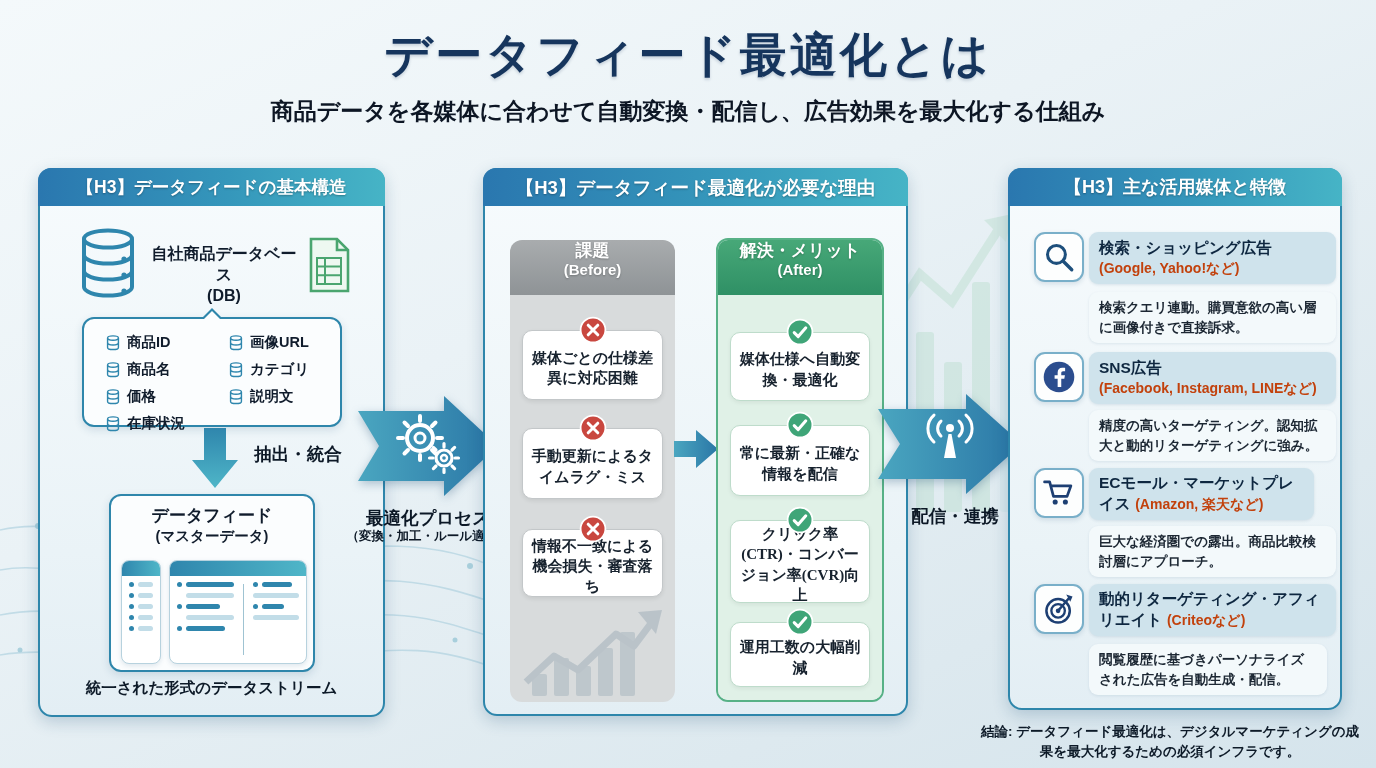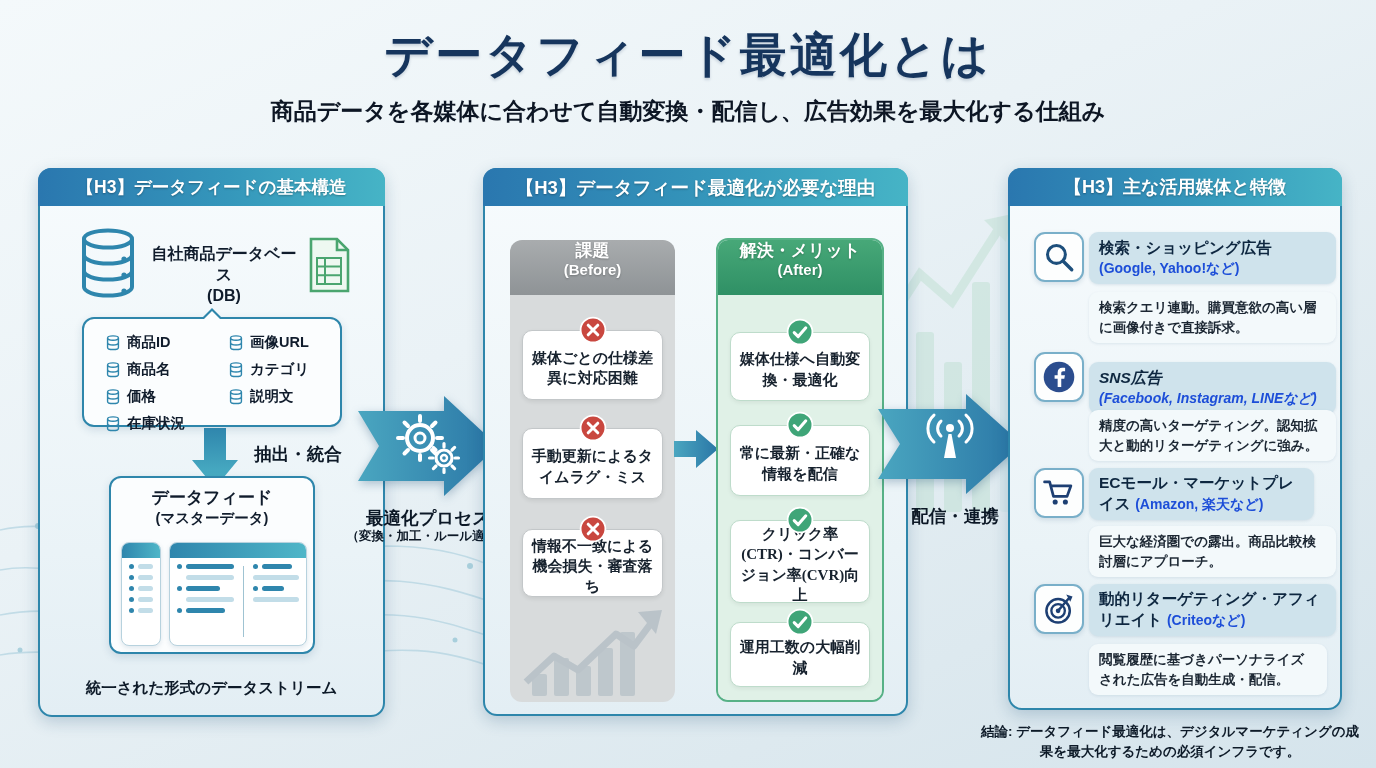--- a/index.html
+++ b/index.html
@@ -67,21 +67,21 @@
   
   .arrow-label{font-weight:800;font-size:17.5px;color:#0c1826;text-align:center;}
   .arrow-sublabel{font-weight:800;font-size:12.5px;color:#0c1826;text-align:center;}
 
   
   .icon-tile{position:absolute;width:50px;height:50px;background:#fdfefe;border:2px solid #79afc9;
     border-radius:11px;display:flex;align-items:center;justify-content:center;box-shadow:0 2px 5px rgba(25,75,115,.15);}
   .chip-title{position:absolute;background:#cfe3ec;border-radius:9px;display:flex;align-items:center;
     padding:5px 10px;min-height:52px;box-shadow:0 1px 3px rgba(25,75,115,.12);}
   .chip-title .t{font-weight:800;font-size:15.5px;line-height:1.35;color:#0e2740;}
-  .chip-title .s{display:inline-block;font-weight:800;font-size:14px;color:#1d4ed8;}
+  .chip-title .s{display:inline-block;font-weight:800;font-size:14px;color:#c2410c;}
   .chip-desc{position:absolute;background:#f3f9fb;border-radius:9px;padding:6px 10px;
     font-weight:700;font-size:13.5px;line-height:1.45;color:#1c2733;box-shadow:0 1px 3px rgba(25,75,115,.10);}
 
   .footer-note{font-weight:800;font-size:13.5px;line-height:1.45;color:#0d1a28;text-align:center;}
   svg{display:block;}
 </style>
 </head>
 <body>
 
 <div id="stage">
@@ -223,21 +223,21 @@
             <span>説明文</span>
           </div>
       </div>
     </div>
 
     <svg class="abs" style="left:152px;top:258px;width:46px;height:60px;" viewBox="0 0 46 60">
       <polygon points="12,0 34,0 34,32 46,32 23,60 0,32 12,32" fill="url(#gDown)"></polygon>
     </svg>
     <div class="abs arrow-label" style="left:198px;top:272px;width:120px;">抽出・統合</div>
 
-    <div class="abs feed-box" style="left:69px;top:306px;width:206px;height:178px;">
+    <div class="abs feed-box" style="left:69px;top:324px;width:206px;height:178px;">
       <div class="feed-title">データフィード</div>
       <div class="feed-sub">(マスターデータ)</div>
       <div class="mini-card" style="left:10px;top:64px;width:40px;height:104px;">
         <div class="mc-head"></div>
         <div class="mc-row">
             <span class="mc-dot"></span>
             <span class="mc-bar"></span>
           </div>
         <div class="mc-row">
             <span class="mc-dot"></span>
@@ -426,21 +426,21 @@
       <div><span class="t">検索・ショッピング広告</span> <span class="s">(Google, Yahoo!など)</span></div>
     </div>
     <div class="chip-desc" style="left:79px;top:122px;width:247px;">検索クエリ連動。購買意欲の高い層に画像付きで直接訴求。</div>
 
     <div class="icon-tile" style="left:24px;top:182px;">
       <svg width="36" height="36" viewBox="0 0 40 40">
         <circle cx="20" cy="20" r="17" fill="#2b4d8e"></circle>
         <path d="M22.5 31 v-9 h3.4 l.7-4 h-4.1 v-2.4 c0-1.2.5-2.1 2.2-2.1 h2.1 V9.9 c-.5-.1-1.8-.2-3.2-.2 -3.1 0-5.1 1.8-5.1 5.2 v3.1 h-3.4 l0 4 h3.4 v9 Z" fill="#fff"></path>
       </svg>
     </div>
-    <div class="chip-title" style="left:79px;top:192px;width:247px;font-style:italic;">
+    <div class="chip-title" style="left:79px;top:182px;width:247px;">
       <div><span class="t">SNS広告</span> <span class="s">(Facebook, Instagram, LINEなど)</span></div>
     </div>
     <div class="chip-desc" style="left:79px;top:240px;width:247px;">精度の高いターゲティング。認知拡大と動的リターゲティングに強み。</div>
 
     <div class="icon-tile" style="left:24px;top:298px;">
       <svg width="34" height="34" viewBox="0 0 40 40">
         <g stroke="#1d3f73" stroke-width="3.2" fill="none" stroke-linejoin="round" stroke-linecap="round">
           <path d="M3 7 h6 l4.5 17 h16 l4.5 -12.5 h-22"></path>
         </g>
         <circle cx="15.5" cy="30.5" r="3" fill="#1d3f73"></circle>

